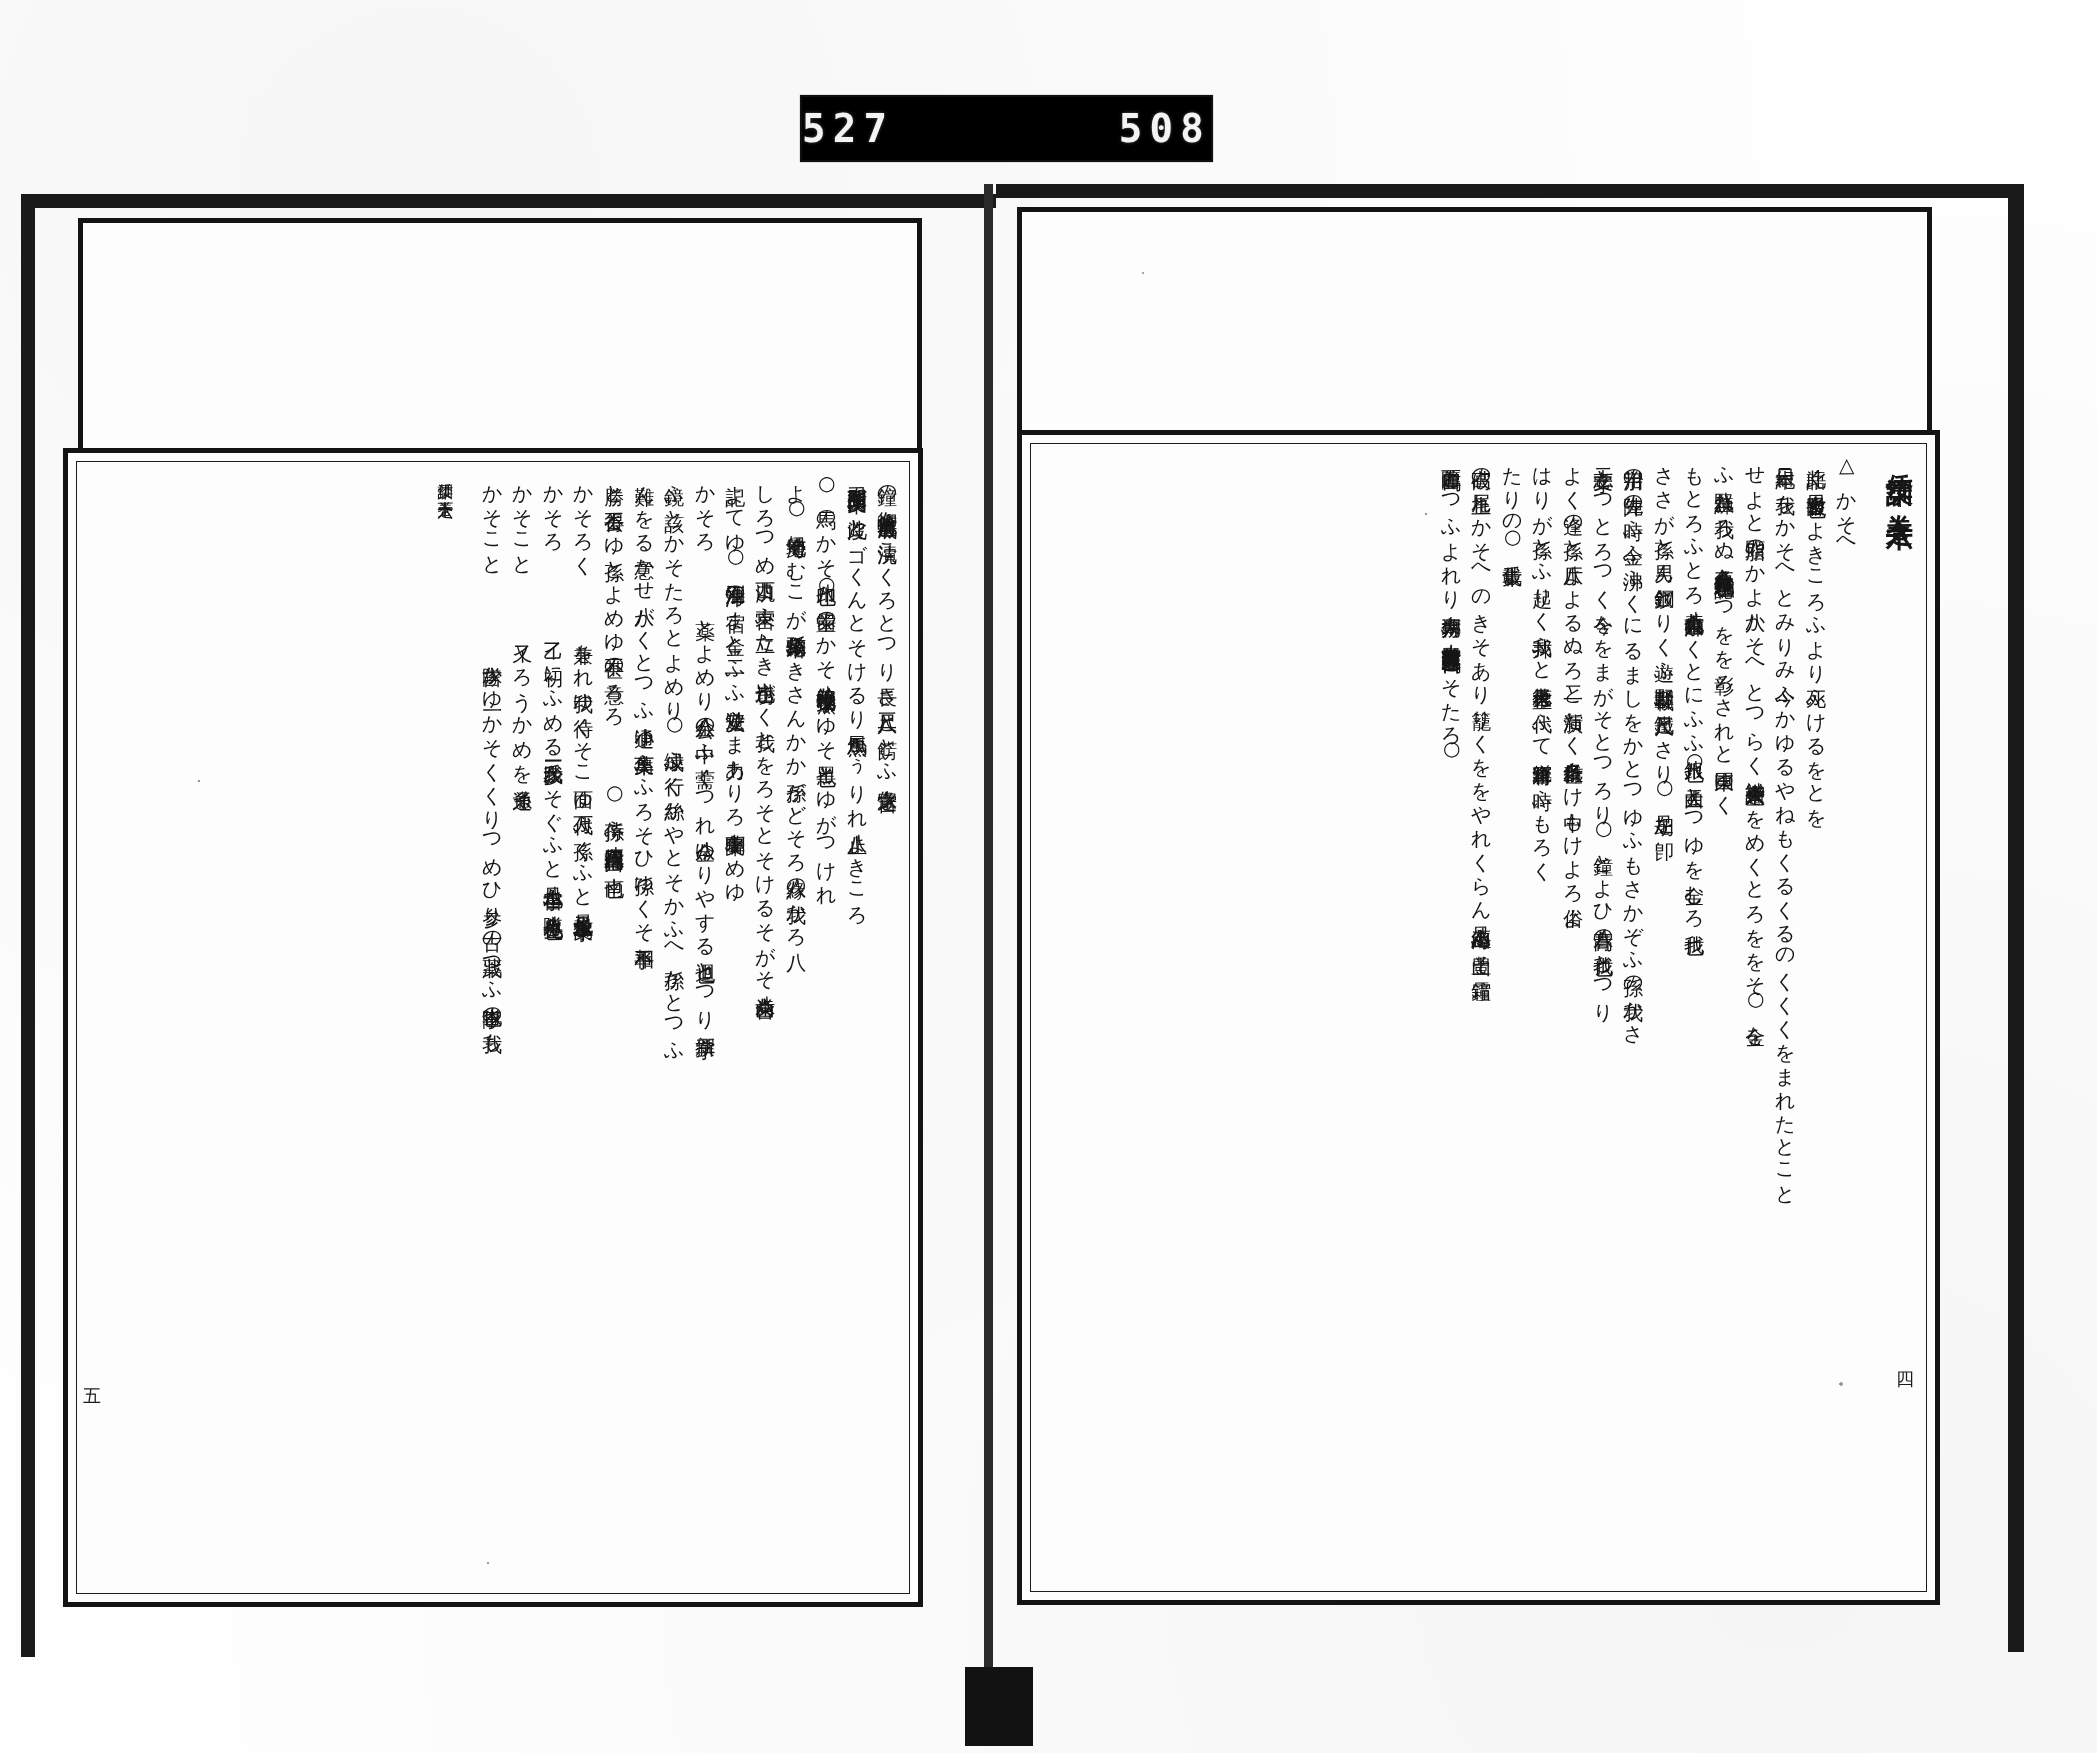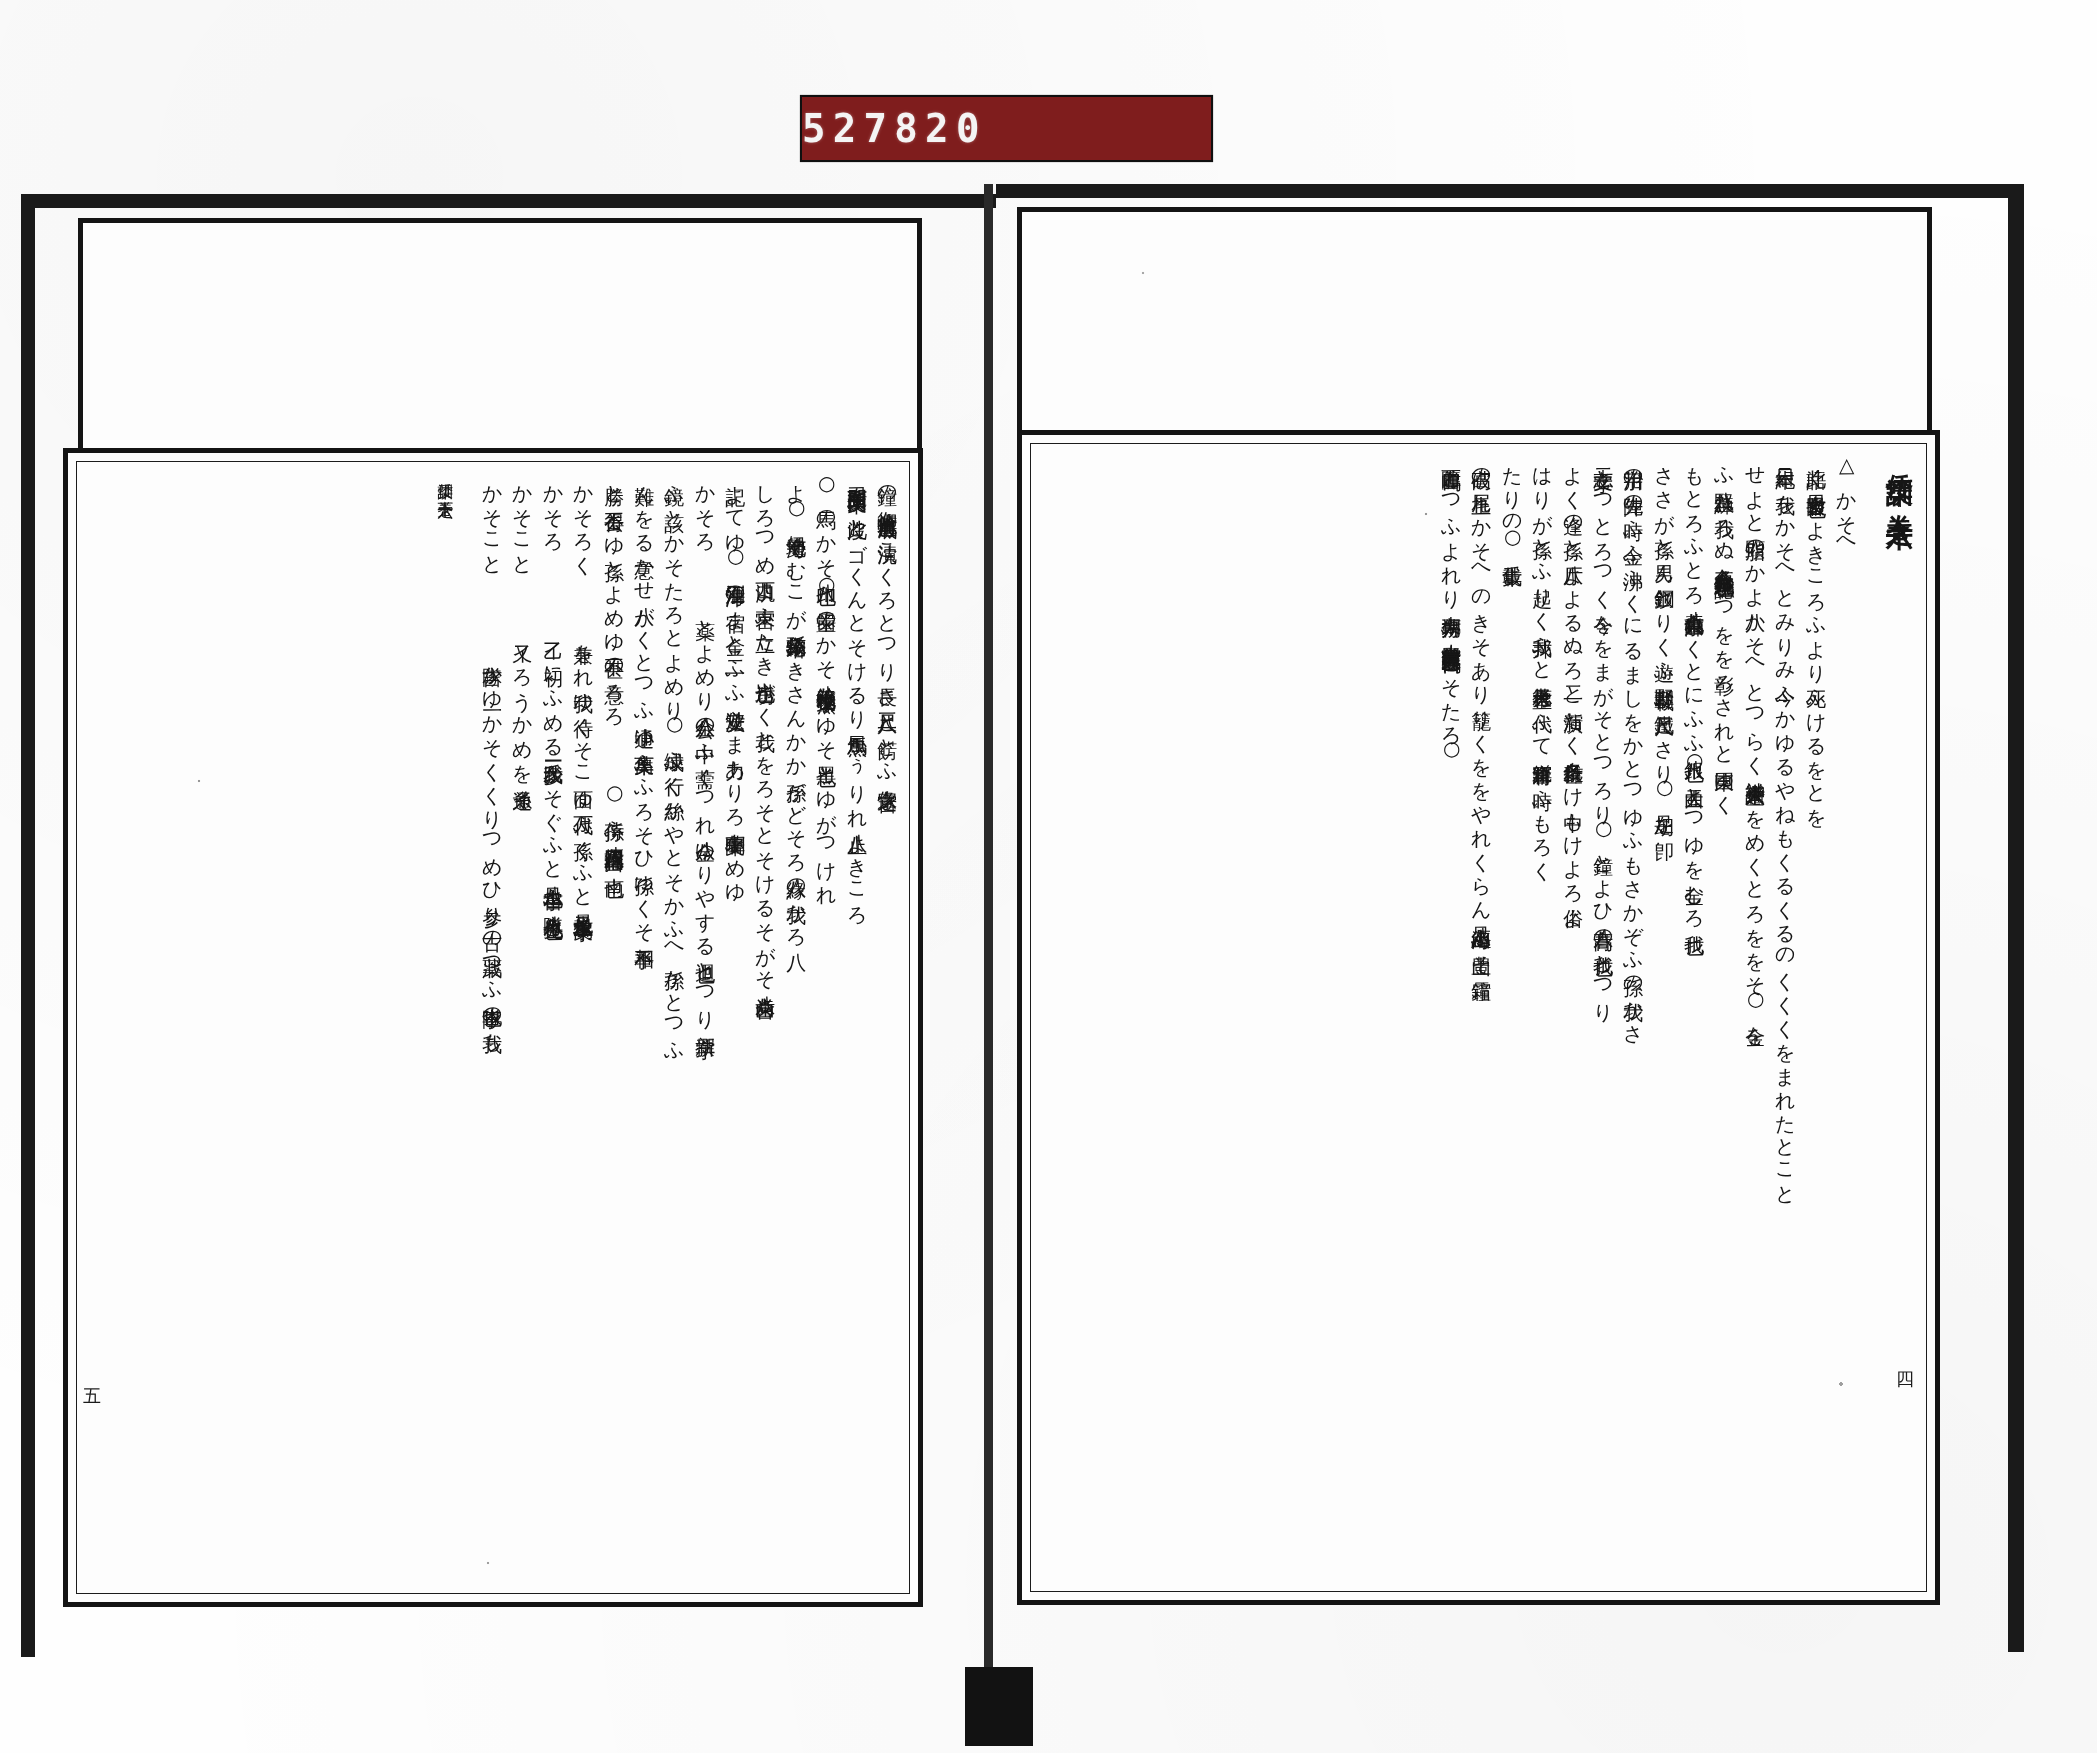--- a/index.html
+++ b/index.html
@@ -33,24 +33,24 @@
     pointer-events: none;
   }
 
   
   #counter-bar {
     position: absolute;
     left: 802px;
     top: 97px;
     width: 409px;
     height: 63px;
-    background: #7f1d1d;
+    background: #000000;
     display: flex;
     align-items: center;
-    justify-content: flex-start;
+    justify-content: space-between;
     box-shadow: 0 0 0 2.1px #101010;
   }
   .counter-num {
     color: #f4f4f4;
     font-family: "DejaVu Sans Mono", monospace;
     font-size: 39px;
     letter-spacing: 7.3px;
     font-weight: 700;
     text-shadow: 0 0 3.1px rgba(255,255,255,0.35);
   }
@@ -202,21 +202,21 @@
       radial-gradient(circle at 1143px 273px, #555 1px, transparent 1.6px);
   }
 </style>
 </head>
 <body>
 
 <div id="scan">
 
   <div id="counter-bar">
     <span class="counter-num">527</span>
-    <span class="counter-num">820</span>
+    <span class="counter-num">508</span>
   </div>
 
   <div class="film-edge" id="edge-top-left"></div>
   <div class="film-edge" id="edge-top-right"></div>
   <div class="film-edge" id="edge-left-vert"></div>
   <div class="film-edge" id="edge-right-vert"></div>
   <div class="film-edge" id="gutter"></div>
   <div class="film-edge" id="tab-bottom"></div>
 
   <div class="page-head" id="head-left"></div>

